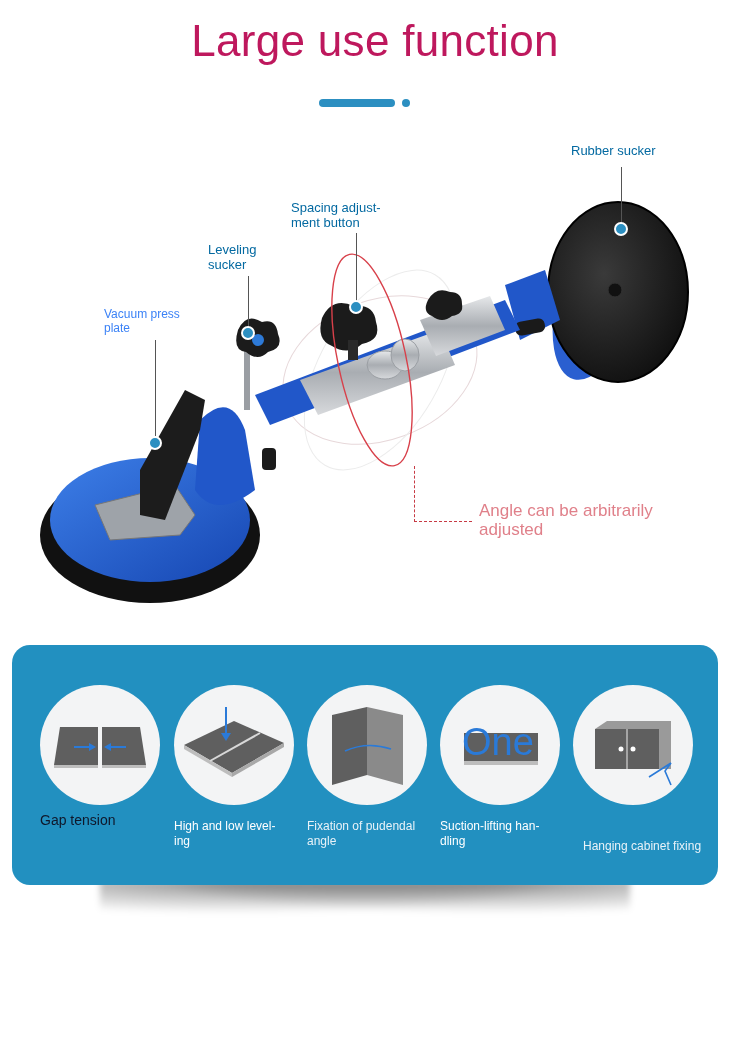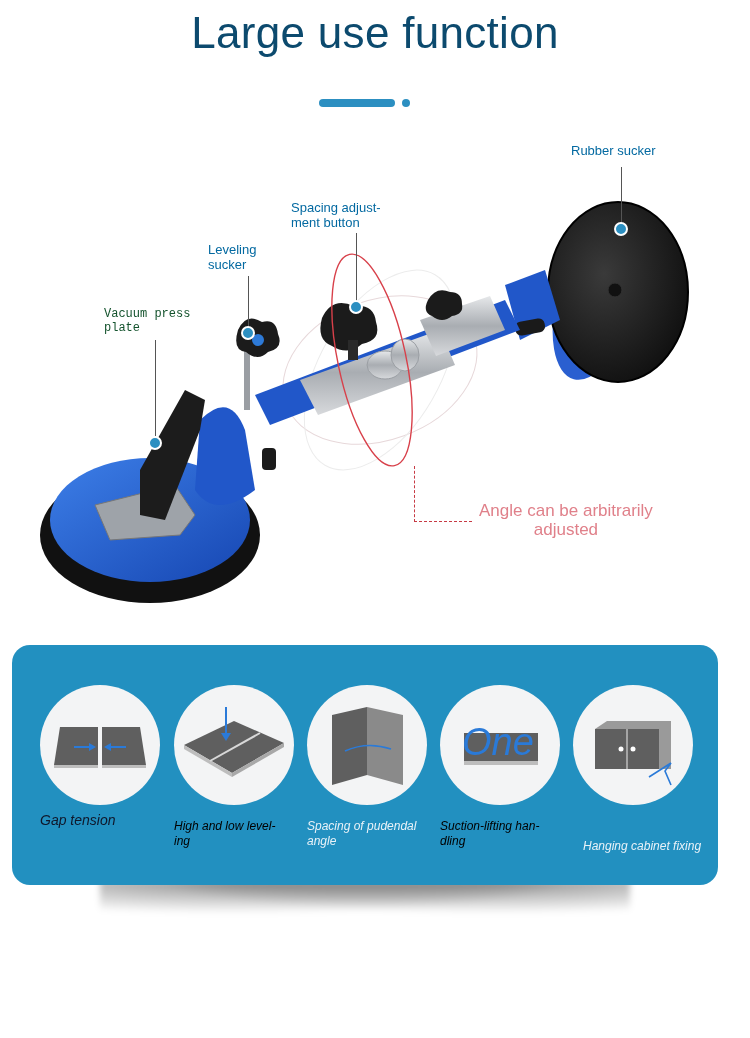--- a/index.html
+++ b/index.html
@@ -1,60 +1,60 @@
 <!DOCTYPE html>
 <html><head>
 <meta charset="utf-8">
 <style>
   html, body { margin: 0; padding: 0; }
   body {
     width: 750px; height: 1038px; background: #ffffff; position: relative; overflow: hidden;
     font-family: "Liberation Sans", "DejaVu Sans", sans-serif;
   }
   .title {
-    position: absolute; left: 0; width: 750px; top: 8px; text-align: center;
-    font-size: 44px; color: #0c4a6e; font-weight: 400; letter-spacing: 0.3px;
+    position: absolute; left: 0; width: 750px; top: 16px; text-align: center;
+    font-size: 44px; color: #be185d; font-weight: 400; letter-spacing: 0.3px;
   }
   .title-deco { position: absolute; top: 99px; left: 319px; height: 9px; }
   .title-deco .bar { position: absolute; left: 0; top: 0; width: 76px; height: 8px; border-radius: 4px; background: #2c8fc1; }
   .title-deco .dot { position: absolute; left: 83px; top: 0; width: 8px; height: 8px; border-radius: 50%; background: #2c8fc1; }
 
   .product { position: absolute; left: 0; top: 120px; width: 750px; height: 510px; }
   .product svg { position: absolute; left: 0; top: 0; }
 
   .callout { position: absolute; font-size: 13px; line-height: 15px; color: #0369a1; }
-  .callout.grey { color: #14532d; font-size: 12px; line-height: 14px; font-family: Liberation Mono, monospace; }
+  .callout.grey { color: #3b82f6; font-size: 12px; line-height: 14px; }
   .callout.red { color: #e0808a; font-size: 17px; line-height: 19px; }
   .leader { position: absolute; width: 1px; background: #555; }
   .marker {
     position: absolute; width: 10px; height: 10px; border-radius: 50%;
     background: #2c8fc1; border: 2px solid #fff; box-sizing: content-box;
   }
 
   .panel-shadow {
     position: absolute; left: 100px; top: 880px; width: 530px; height: 40px;
     background: radial-gradient(ellipse at 25% 0%, rgba(0,0,0,0.45), rgba(0,0,0,0) 60%),
                 radial-gradient(ellipse at 75% 0%, rgba(0,0,0,0.45), rgba(0,0,0,0) 60%);
     filter: blur(3px);
   }
   .panel {
     position: absolute; left: 12px; top: 645px; width: 706px; height: 240px;
     background: #2290c0; border-radius: 18px;
   }
-  .feature { position: absolute; top: 40px; width: 140px; font-style: italic; }
+  .feature { position: absolute; top: 40px; width: 140px; }
   .feature .circle {
     width: 120px; height: 120px; border-radius: 50%; background: #f3f4f5;
     position: relative; margin-left: 0;
   }
   .feature .circle svg { position: absolute; left: 0; top: 0; }
   .feature .label {
     margin-top: 14px; font-size: 12px; line-height: 15px; color: #e8f2f8;
   }
   .feature .label.big { font-size: 14px; color: #0f172a; line-height: 22px; margin-top: 4px; }
-  .feature .label.dim { color: #000000; }
+  .feature .label.dim { color: #ffffff; }
 </style>
 </head>
 <body>
 
 <div class="title">Large use function</div>
 <div class="title-deco">
   <div class="bar"></div>
   <div class="dot"></div>
 </div>
 
@@ -133,21 +133,21 @@
 
 <div class="callout grey" style="left:104px; top:307px;">
   <div>Vacuum press</div>
   <div>plate</div>
 </div>
 <div class="leader" style="left:155px; top:340px; height:96px;"></div>
 <div class="marker" style="left:148px; top:436px;"></div>
 
 <div style="position:absolute; left:414px; top:466px; width:0; height:56px; border-left:1px dashed #c73a44;"></div>
 <div style="position:absolute; left:414px; top:521px; width:58px; height:0; border-top:1px dashed #c73a44;"></div>
-<div class="callout red" style="left:479px; top:501px;text-align:center;">
+<div class="callout red" style="left:479px; top:501px;">
   <div>Angle can be arbitrarily</div>
   <div>adjusted</div>
 </div>
 
 <div class="panel-shadow"></div>
 <div class="panel">
 
   <div class="feature" style="left:28px;">
     <div class="circle">
       <svg width="120" height="120">
@@ -185,21 +185,21 @@
 
   <div class="feature" style="left:295px;">
     <div class="circle">
       <svg width="120" height="120">
         <polygon points="25,30 60,22 60,90 25,100" fill="#5f5f5f"></polygon>
         <polygon points="60,22 96,30 96,100 60,90" fill="#8a8a8a"></polygon>
         <path d="M38 66 Q60 56 84 64" stroke="#2a7ad8" stroke-width="1.6" fill="none"></path>
       </svg>
     </div>
     <div class="label">
-      <div>Spacing of pudendal</div>
+      <div>Fixation of pudendal</div>
       <div>angle</div>
     </div>
   </div>
 
   <div class="feature" style="left:428px;">
     <div class="circle">
       <svg width="120" height="120">
         <rect x="24" y="48" width="74" height="30" fill="#5f5f5f"></rect>
         <rect x="24" y="76" width="74" height="4" fill="#bdbdbd"></rect>
         <text x="22" y="70" font-family="Liberation Sans, sans-serif" font-size="38" fill="#2a7ad8">One</text>

